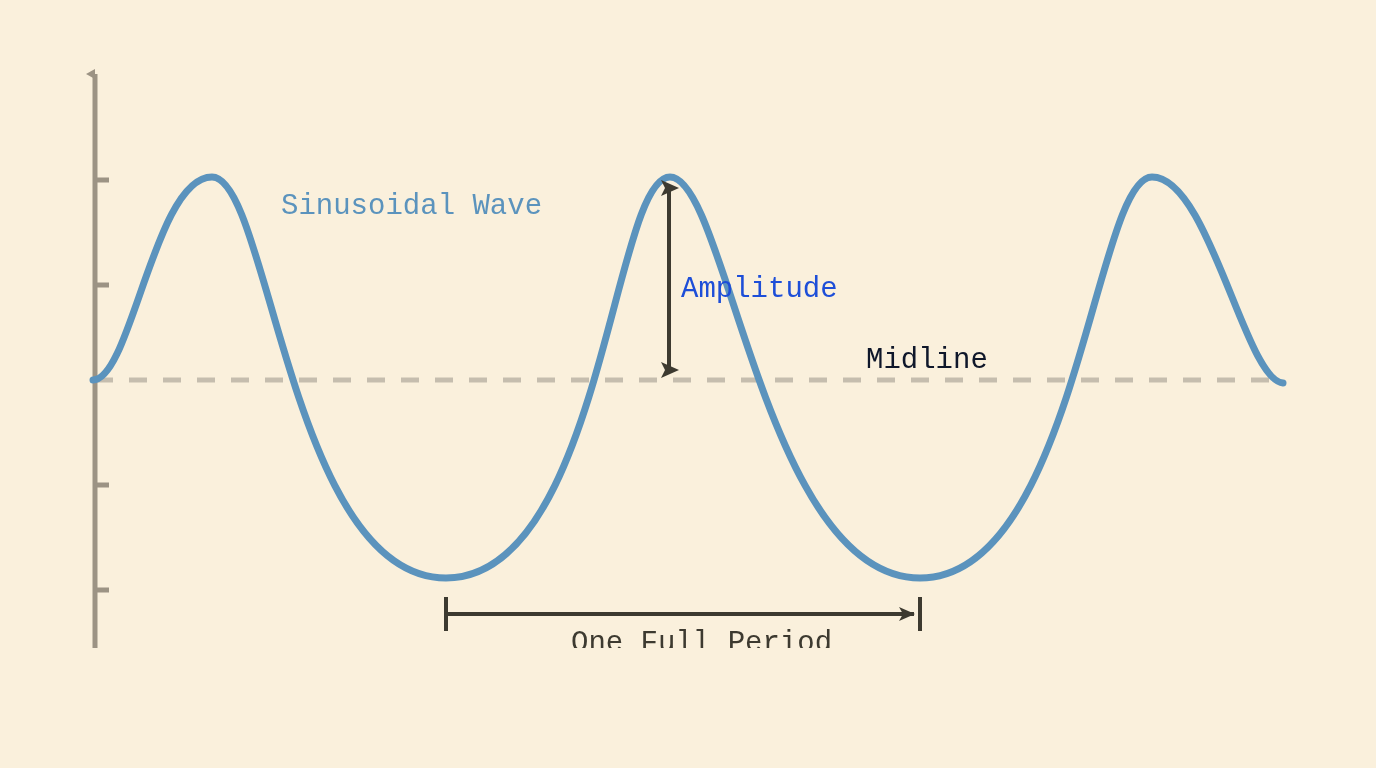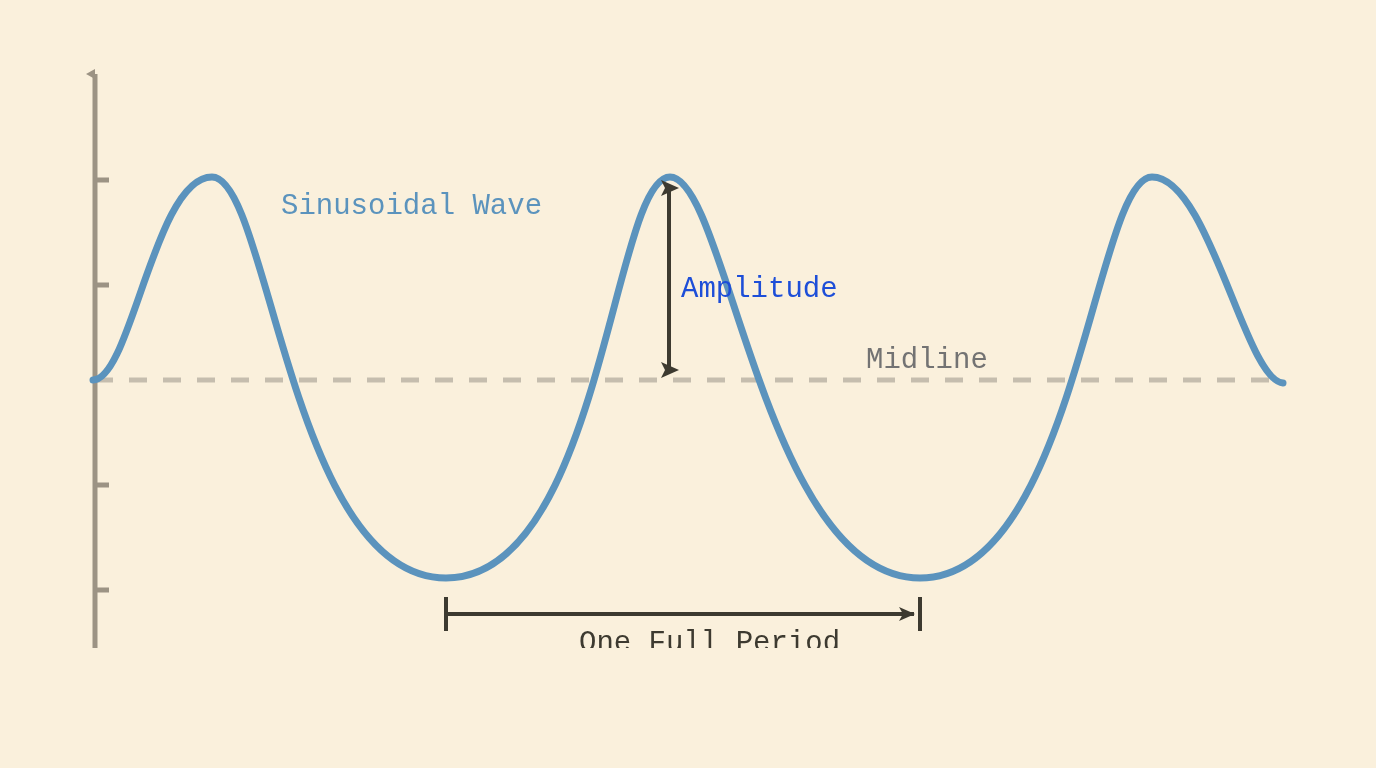--- a/index.html
+++ b/index.html
@@ -37,28 +37,27 @@
   #label-amplitude {
     left: 681px;
     top: 275px;
     font-size: 29px;
     color: #1d4ed8;
   }
   #label-midline {
     left: 866px;
     top: 346px;
     font-size: 29px;
-    color: #737373;
+    color: #0f172a;
   }
   #label-period {
     left: 571px;
     top: 629px;
     font-size: 29px;
     color: #3d3a30;
-    margin-left: 8px;
   }
 </style>
 </head>
 <body>
 
 <div id="stage">
 
   <svg id="diagram-svg" viewBox="0 0 1376 768" xmlns="http://www.w3.org/2000/svg">
 
     <defs>

